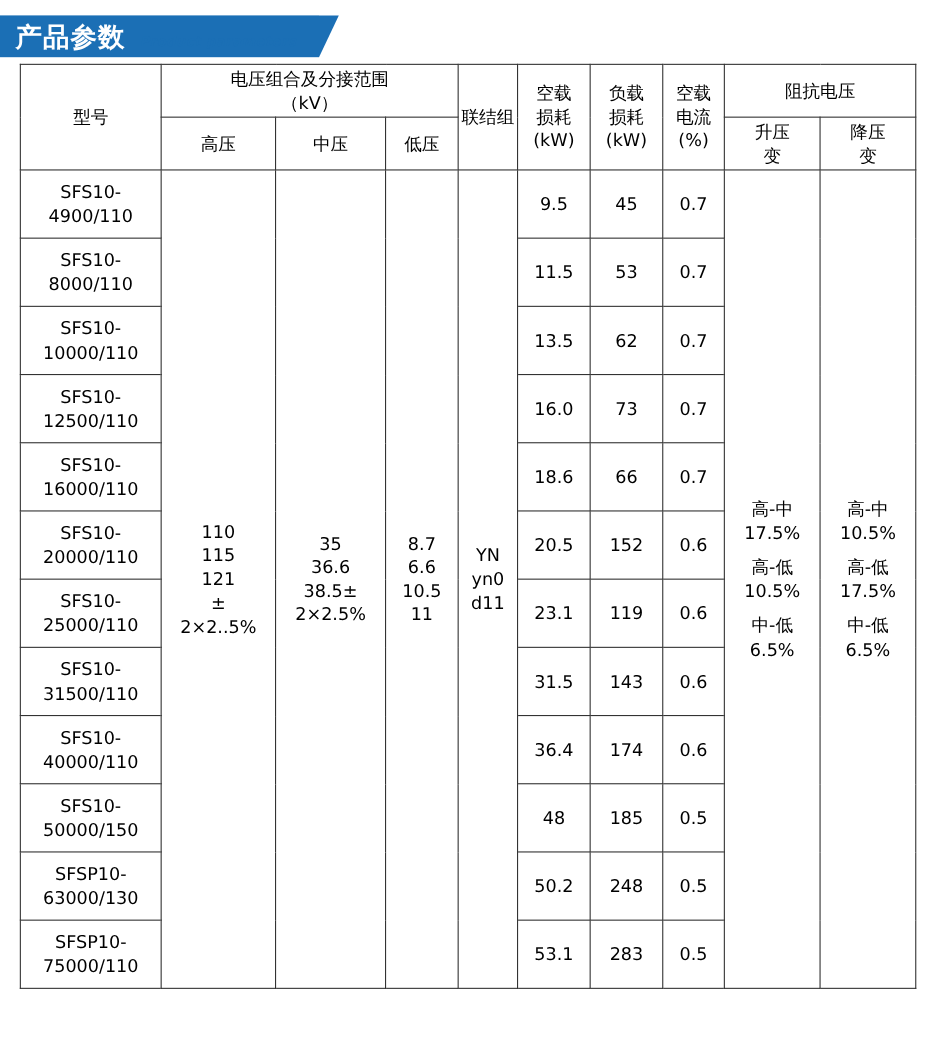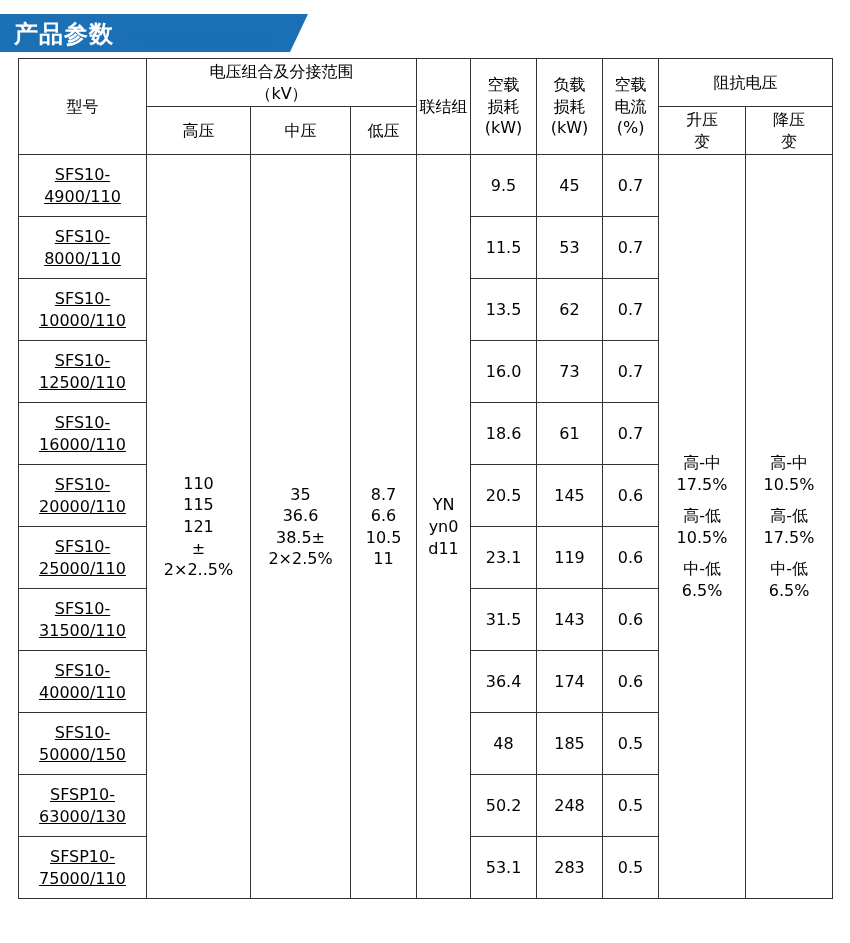--- a/index.html
+++ b/index.html
@@ -84,21 +84,20 @@
     word-break: break-word;
   }
   table.spec th {
     font-weight: normal;
     background: #ffffff;
   }
   .h-big { font-size: 17px; }
   .model-cell {
     font-size: 17px;
     height: 57px;
-    text-decoration: underline;
   }
   .val-cell {
     font-size: 17px;
   }
   .merged-vert {
     font-size: 17px;
     line-height: 1.55;
   }
   .imp-cell {
     font-size: 16px;
@@ -257,31 +256,31 @@
         <td class="val-cell">73</td>
         <td class="val-cell">0.7</td>
       </tr>
 
       <tr>
         <td class="model-cell">
           <span>SFS10-</span><br>
           <span>16000/110</span>
         </td>
         <td class="val-cell">18.6</td>
-        <td class="val-cell">61</td>
+        <td class="val-cell">66</td>
         <td class="val-cell">0.7</td>
       </tr>
 
       <tr>
         <td class="model-cell">
           <span>SFS10-</span><br>
           <span>20000/110</span>
         </td>
         <td class="val-cell">20.5</td>
-        <td class="val-cell">145</td>
+        <td class="val-cell">152</td>
         <td class="val-cell">0.6</td>
       </tr>
 
       <tr>
         <td class="model-cell">
           <span>SFS10-</span><br>
           <span>25000/110</span>
         </td>
         <td class="val-cell">23.1</td>
         <td class="val-cell">119</td>

